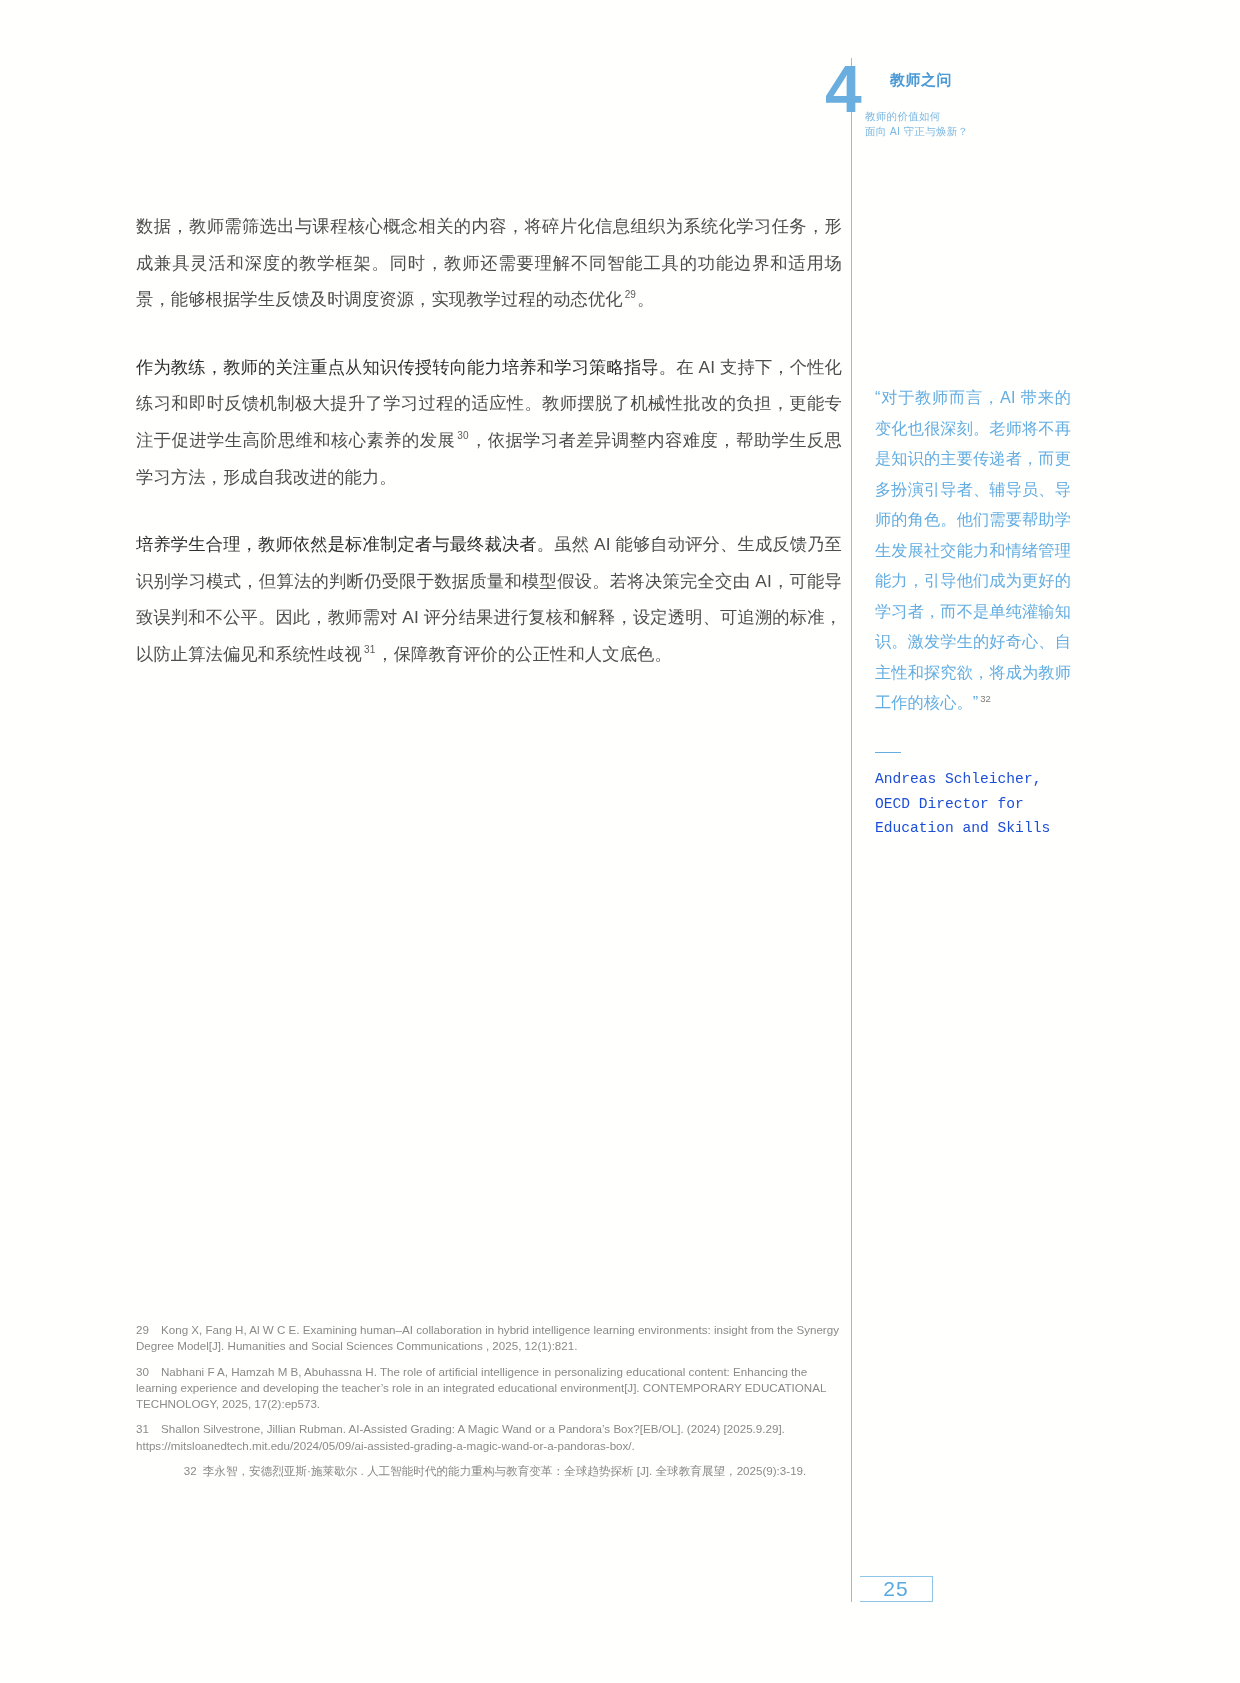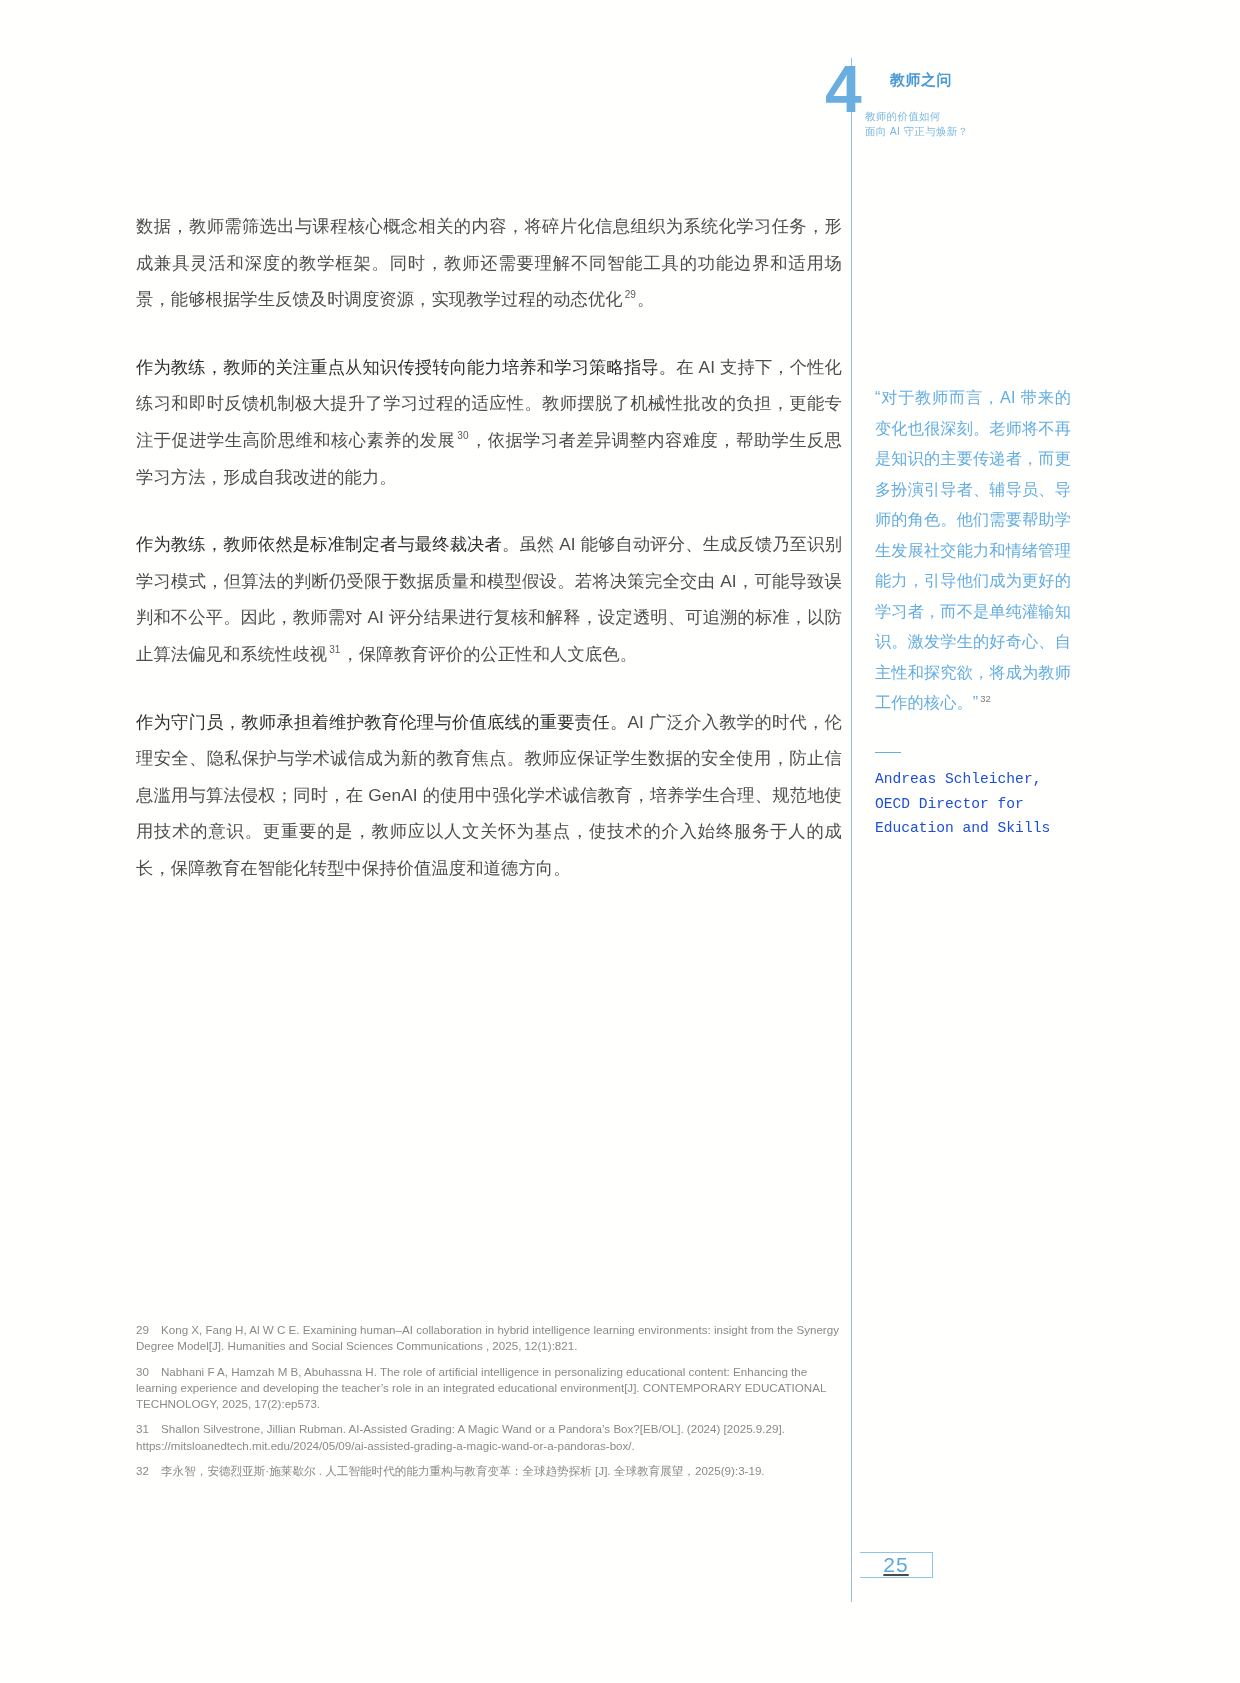--- a/index.html
+++ b/index.html
@@ -148,35 +148,34 @@
     top: 1322px;
     width: 712px;
   }
   .note {
     font-size: 11.6px;
     line-height: 16.3px;
     color: #8a8a8a;
     margin-bottom: 9px;
     text-align: left;
   }
-  .note:last-child { margin-bottom: 12px; }
+  .note:last-child { margin-bottom: 12px; text-align: center; }
   .note .n {
     display: inline-block;
     min-width: 25px;
   }
 
   
   .folio {
     position: absolute;
     left: 843px;
     top: 1552px;
     height: 50px;
     display: flex;
-    align-items: flex-start;
-    text-decoration: underline;
+    align-items: flex-end;
   }
   .folio-block {
     width: 17px;
     background: #5aa8de;
   }
   .folio-box {
     width: 72px;
     border: 1.4px solid #8fc5e8;
     border-left: none;
     display: flex;
@@ -208,23 +207,22 @@
       </div>
     </div>
   </div>
 
   <div class="body-col">
 
     <p class="para"><span>数据，教师需筛选出与课程核心概念相关的内容，将碎片化信息组织为系统化学习任务，形成兼具灵活和深度的教学框架。同时，教师还需要理解不同智能工具的功能边界和适用场景，能够根据学生反馈及时调度资源，实现教学过程的动态优化</span><sup>29</sup><span>。</span></p>
 
     <p class="para"><b>作为教练，教师的关注重点从知识传授转向能力培养和学习策略指导。</b><span>在 AI 支持下，个性化练习和即时反馈机制极大提升了学习过程的适应性。教师摆脱了机械性批改的负担，更能专注于促进学生高阶思维和核心素养的发展</span><sup>30</sup><span>，依据学习者差异调整内容难度，帮助学生反思学习方法，形成自我改进的能力。</span></p>
 
-    <p class="para"><b>作为教练，教师依然是标准制定者与最终裁决者。</b><span>虽然 AI 能够自动评分、生成反馈乃至识别学习模式，但算法的判断仍受限于数据质量和模型假设。若将决策完全交由 AI，可能导致误判和不公平。因此，教师需对 AI 评分结果进行复核和解释，设定透明、可追溯的标准，以防止算法偏见和系统性歧视</span><sup>31</sup><span>，保障教育评价的公正性和人文底色。</span></p>
-
-    <p class="para"><b>作为守门员，教师承担着维护教育伦理与价值底线的重要责任。</b><span>AI 广泛介入教学的时代，伦理安全、隐私保护与学术诚信成为新的教育焦点。教师应保证学生数据的安全使用，防止信息滥用与算法侵权；同时，在 GenAI 的使用中强化学术诚信教育，培养学生合理、规范地使用技术的意识。更重要的是，教师应以人文关怀为基点，使技术的介入始终服务于人的成长，保障教育在智能化转型中保持价值温度和道德方向。</span></p>
+    <p class="para"><b>培养学生合理，教师依然是标准制定者与最终裁决者。</b><span>虽然 AI 能够自动评分、生成反馈乃至识别学习模式，但算法的判断仍受限于数据质量和模型假设。若将决策完全交由 AI，可能导致误判和不公平。因此，教师需对 AI 评分结果进行复核和解释，设定透明、可追溯的标准，以防止算法偏见和系统性歧视</span><sup>31</sup><span>，保障教育评价的公正性和人文底色。</span></p>
+
 
   </div>
 
   <div class="quote-col">
     <div class="quote-text"><span>“对于教师而言，AI 带来的变化也很深刻。老师将不再是知识的主要传递者，而更多扮演引导者、辅导员、导师的角色。他们需要帮助学生发展社交能力和情绪管理能力，引导他们成为更好的学习者，而不是单纯灌输知识。激发学生的好奇心、自主性和探究欲，将成为教师工作的核心。”</span><sup>32</sup></div>
     <div class="quote-rule"></div>
     <div class="quote-attr">
       <div>Andreas Schleicher,</div>
       <div>OECD Director for</div>
       <div>Education and Skills</div>

